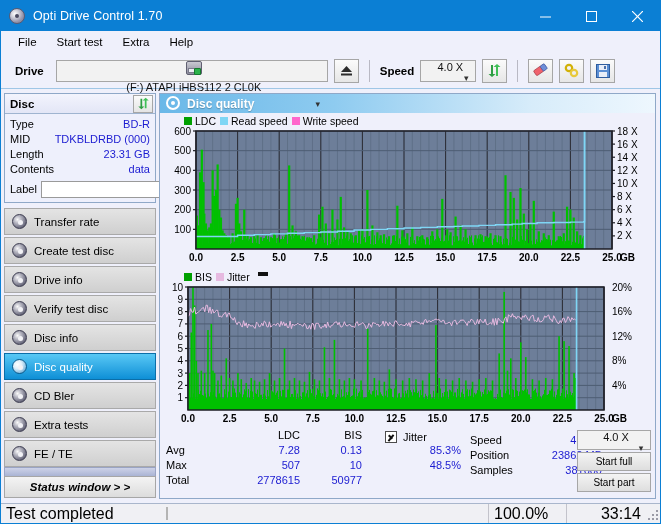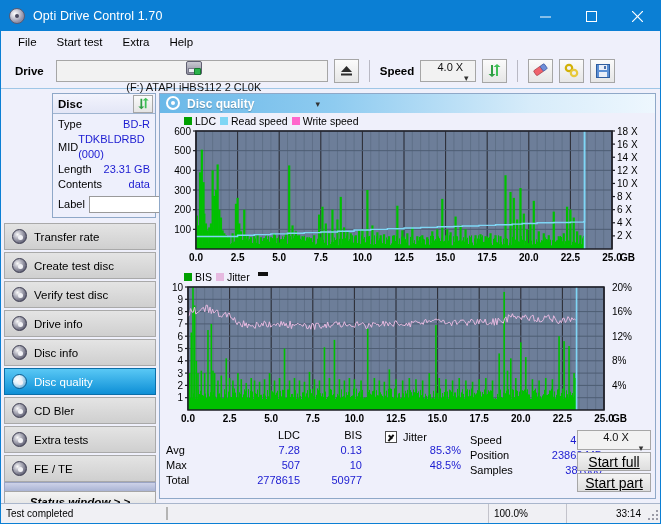--- a/index.html
+++ b/index.html
@@ -86,21 +86,21 @@
     width:25px; height:24px; background:linear-gradient(#fbfbfb,#e6e6e6);
     border:1px solid #a6a6a6; display:flex; align-items:center; justify-content:center;
   }
   #speedCombo{ width:56px; }
   .sep { width:1px; height:22px; background:#b9b9c4; margin:0 4px; }
   
   #body { display:flex; height: 410px; padding: 0; }
   
   #left { width:158px; flex:none; padding:4px 3px 0 3px; display:flex; flex-direction:column; }
   .disc-box {
-    border:1px solid #8fa8c8; background:#eef0fc;margin-left:48px;
+    border:1px solid #8fa8c8; background:#eef0fc;
   }
   .disc-head {
     display:flex; align-items:center; height:20px;
     background: linear-gradient(#f3f4fd,#e3e6f6);
     border-bottom:1px solid #9fb4d0; padding-left:5px;
   }
   .disc-head .t { font-weight:bold; font-size:11.5px; }
   .disc-head .btn { margin-left:auto; margin-right:2px; }
   .disc-rows { padding:3px 5px 4px 5px; }
   .drow { display:flex; justify-content:space-between; align-items:center; line-height:15px; font-size:11px; }
@@ -170,27 +170,27 @@
   .chk::after{
     content:""; position:absolute; left:2px; top:4px; width:5px;height:2px;
     background:#111; transform:rotate(45deg);
   }
   .chk::before{
     content:""; position:absolute; left:4px; top:2px; width:2px;height:8px;
     background:#111; transform:rotate(40deg);
   }
   .btn-std{
     background:linear-gradient(#f4f4f4,#dedede); border:1px solid #a6a6a6;
-    font-size:14px; display:flex;align-items:center;justify-content:center;text-decoration:underline;
+    font-size:10px; display:flex;align-items:center;justify-content:center;
   }
   
   #statusbar{
     position:absolute; left:0; right:0; bottom:0; height:20px;
     background:#f0f0f4; border-top:1px solid #a9b6cc;
-    display:flex; align-items:center; font-size:10px;
+    display:flex; align-items:center; font-size:16px;
   }
   #statusbar .cell{ padding:0 5px; height:20px; display:flex; align-items:center; }
   #sb-text{ width:160px; }
   #sb-prog{ flex:1; padding:0 2px; }
   .progress{ height:13px; background:#dcdcdc; border:1px solid #b4b4b4; position:relative; }
   .progress > i{ display:block; height:100%; background:#00b200; }
   #sb-pct{ width:78px; border-left:1px solid #c3c3cb; justify-content:flex-start; }
   #sb-time{ width:80px; border-left:1px solid #c3c3cb; justify-content:flex-end; }
   .grip{ width:12px; height:12px; margin-right:2px; position:relative; }
   .grip i{ position:absolute; width:2px;height:2px;background:#9a9aa6; }
@@ -328,25 +328,25 @@
         <div class="nav-item">
           <span class="cd-ico"></span>
           <span>Transfer rate</span>
         </div>
         <div class="nav-item">
           <span class="cd-ico"></span>
           <span>Create test disc</span>
         </div>
         <div class="nav-item">
           <span class="cd-ico"></span>
-          <span>Verify test disc</span>
+          <span>Drive info</span>
         </div>
         <div class="nav-item">
           <span class="cd-ico"></span>
-          <span>Drive info</span>
+          <span>Verify test disc</span>
         </div>
         <div class="nav-item">
           <span class="cd-ico"></span>
           <span>Disc info</span>
         </div>
         <div class="nav-item active">
           <span class="cd-ico"></span>
           <span>Disc quality</span>
         </div>
         <div class="nav-item">

